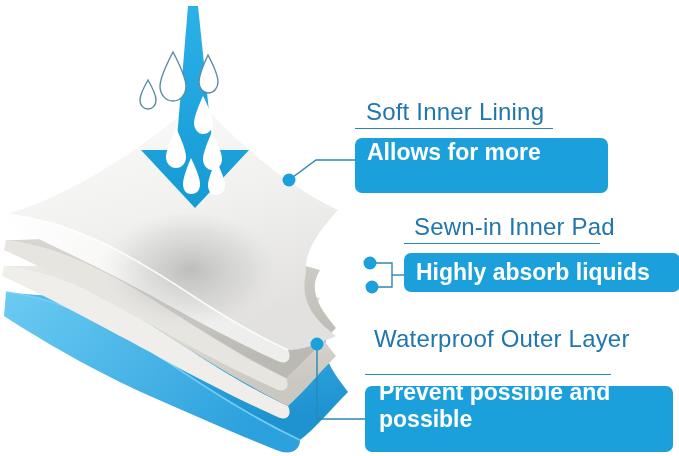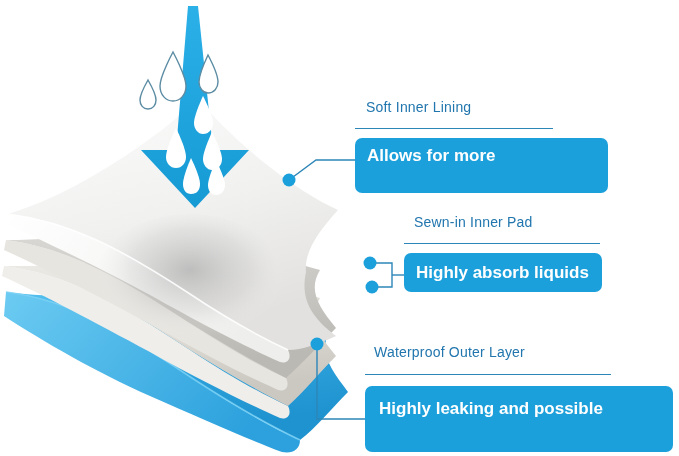--- a/index.html
+++ b/index.html
@@ -23,60 +23,60 @@
     top: 0;
     width: 679px;
     height: 456px;
   }
   .callout {
     position: absolute;
   }
   .callout-heading {
     position: absolute;
     color: #2176ae;
-    font-size: 14px;
+    font-size: 24px;
     font-weight: 400;
     letter-spacing: 0.2px;
     white-space: nowrap;
     line-height: 1;
   }
   .callout-rule {
     position: absolute;
     height: 1px;
     background: #2d86b8;
   }
   .callout-box {
     position: absolute;
     background: #1ca0db;
     border-radius: 7px;
     color: #ffffff;
-    font-size: 17px;
+    font-size: 23px;
     font-weight: 700;
     line-height: 1.17;
     box-sizing: border-box;
     display: flex;
     align-items: center;
   }
   .callout-box span {
     display: block;
     width: 100%;
   }
 
   
   #cal1-heading { left: 366px; top: 100px; }
   #cal1-rule    { left: 355px; top: 128px; width: 198px; }
   #cal1-box     { left: 355px; top: 138px; width: 253px; height: 55px; padding: 0 0 0 12px; }
 
   
   #cal2-heading { left: 414px; top: 215px; }
   #cal2-rule    { left: 404px; top: 243px; width: 196px; }
-  #cal2-box     { left: 404px; top: 253px; width: 198px; height: 39px; padding: 0 0 0 12px; }
+  #cal2-box     { left: 404px; top: 253px; width: 276px; height: 39px; padding: 0 0 0 12px; }
 
   
-  #cal3-heading { left: 374px; top: 345px; text-align: right; }
+  #cal3-heading { left: 374px; top: 327px; text-align: right; }
   #cal3-rule    { left: 365px; top: 374px; width: 246px; }
   #cal3-box     { left: 365px; top: 386px; width: 308px; height: 66px; padding: 0 0 0 14px; }
 </style>
 </head>
 <body>
 
 <div id="infographic">
 
   <svg id="art" viewBox="0 0 679 456">
     <defs>
@@ -257,17 +257,17 @@
     <div class="callout-rule" id="cal2-rule"></div>
     <div class="callout-box" id="cal2-box">
       <span>Highly absorb liquids</span>
     </div>
   </div>
 
   <div class="callout">
     <div class="callout-heading" id="cal3-heading">Waterproof Outer Layer</div>
     <div class="callout-rule" id="cal3-rule"></div>
     <div class="callout-box" id="cal3-box">
-      <span><span>Highly leaking and possible</span><br></span>
+      <span><span>Prevent possible and possible</span><br></span>
     </div>
   </div>
 
 </div>
 
 </body></html>

